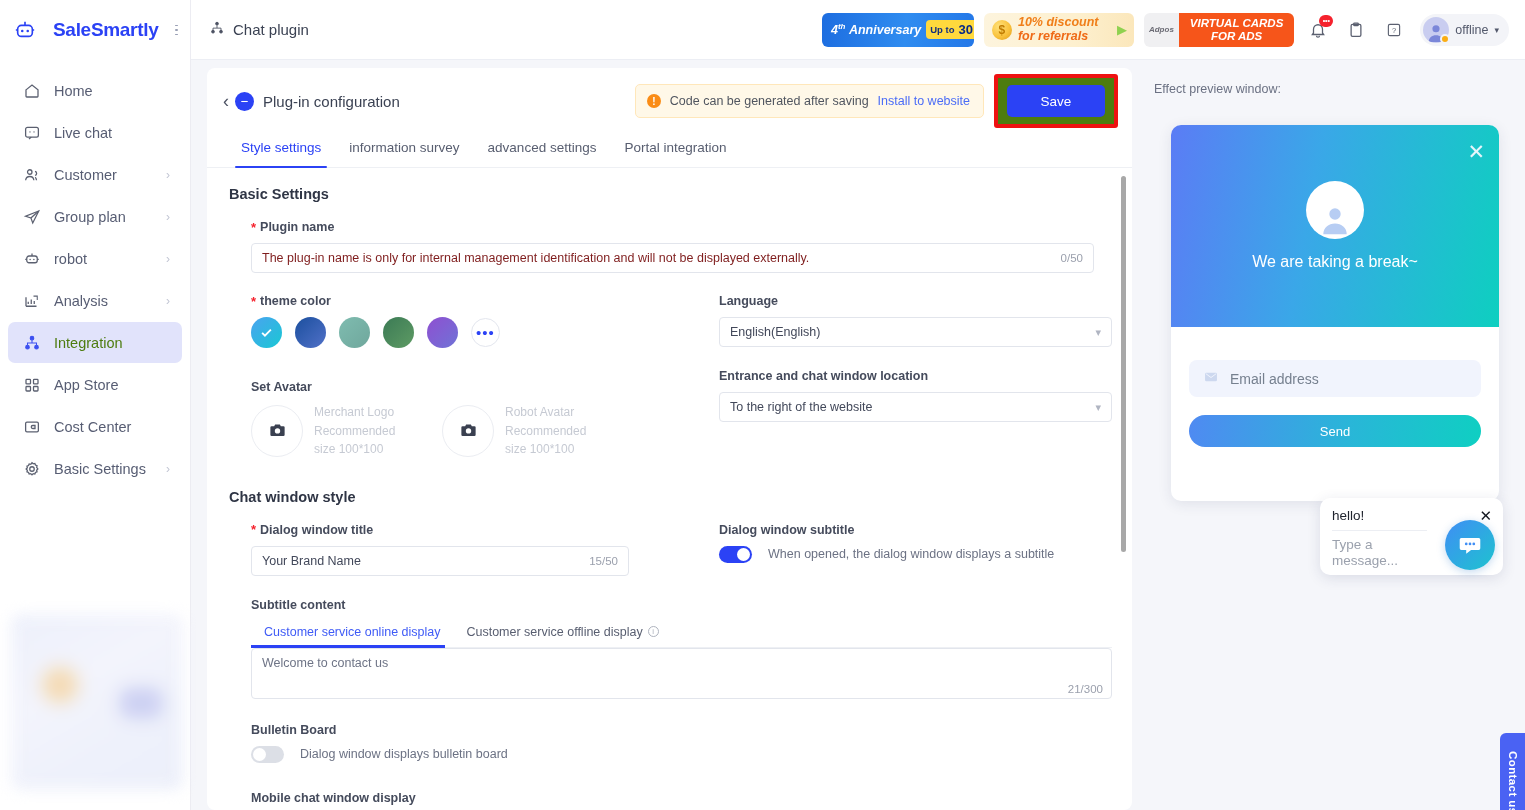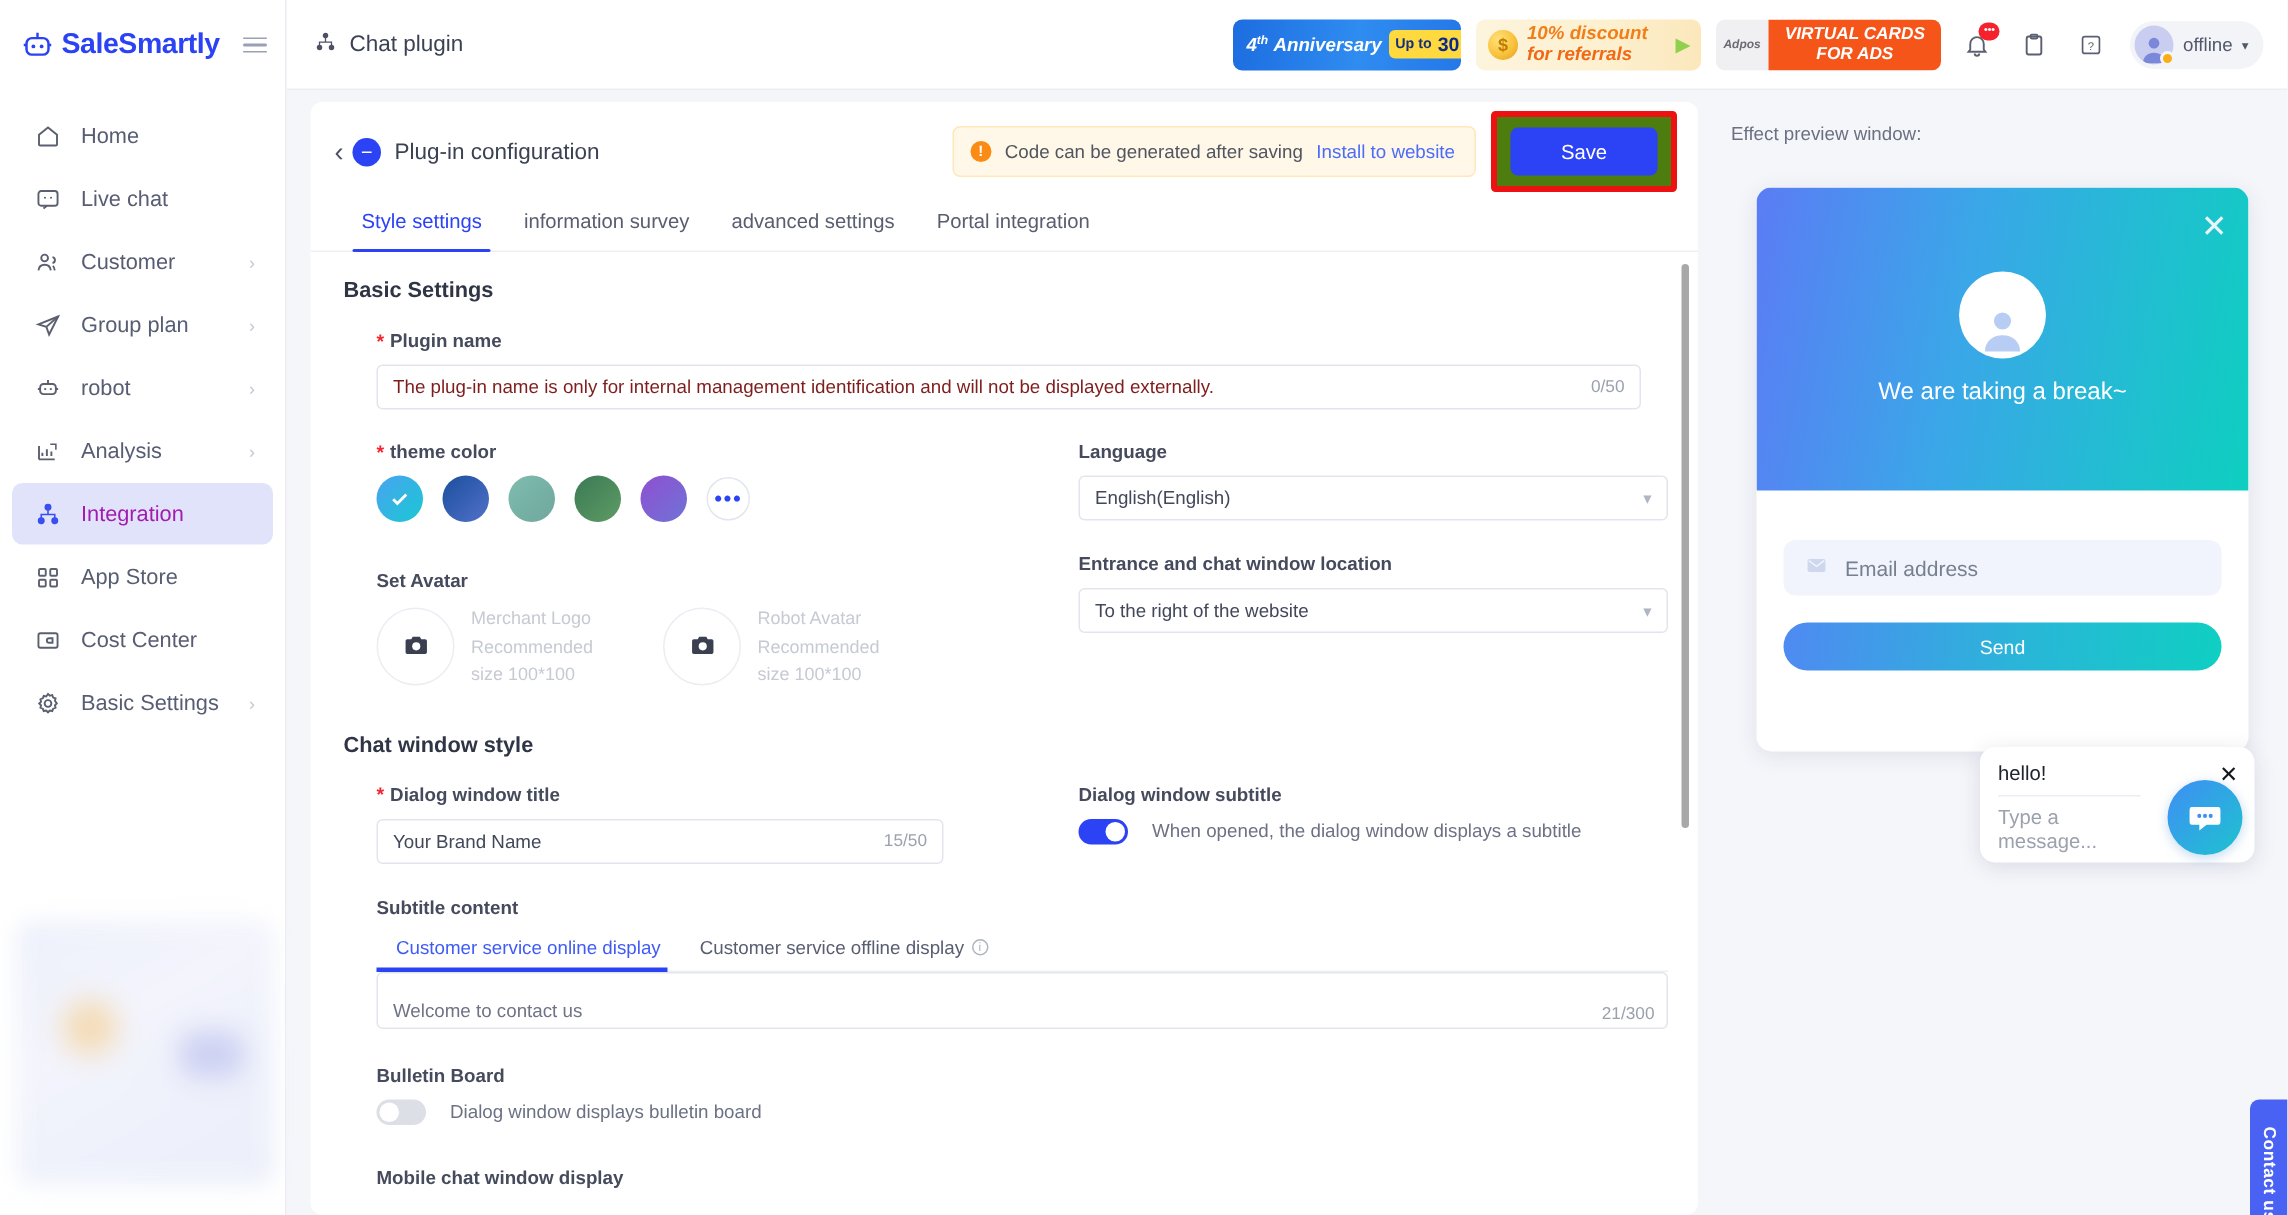--- a/index.html
+++ b/index.html
@@ -15,42 +15,42 @@
   
   .sidebar {
     width: 191px; height: 810px; background: #ffffff;
     border-right: 1px solid #ececf2;
     display: flex; flex-direction: column;
     flex: 0 0 191px;
     position: relative;
   }
   .brand {
     height: 60px; display: flex; align-items: center;
-    padding: 0 12px 0 14px; gap: 4px;
+    padding: 0 12px 0 14px; gap: 16px;
   }
   .brand-logo { width: 22px; height: 22px; flex: 0 0 22px; }
   .brand-name {
     font-size: 19px; font-weight: bold; color: #2b42f5;
     letter-spacing: -0.3px; margin-left: 1px;
   }
   .hamburger { margin-left: auto; width: 16px; display:flex; flex-direction:column; gap:3px; cursor:pointer;}
   .hamburger i { display:block; height:1.5px; background:#9aa0b5; border-radius:1px;}
 
   .nav { margin-top: 10px; padding: 0 8px; }
   .nav-item {
     display: flex; align-items: center; height: 41px;
     padding: 0 12px 0 14px; border-radius: 7px;
     color: #575d73; font-size: 14.5px; cursor: pointer;
     margin-bottom: 1px;
   }
   .nav-item .nav-ico { width: 19px; height: 19px; flex: 0 0 19px; margin-right: 13px; display:flex; align-items:center; justify-content:center;}
   .nav-item .nav-ico svg { display:block; }
   .nav-item .nav-label { white-space: nowrap; }
   .nav-item .chev { margin-left: auto; color: #c2c6d4; font-size: 12px; }
-  .nav-item.active { background: #e1e3fb; color: #a21caf; font-weight: 400; }
+  .nav-item.active { background: #e1e3fb; color: #4d7c0f; font-weight: 400; }
   .nav-item.active .nav-ico svg { stroke: #3b4ff0; fill: #3b4ff0; }
 
   .promo-card {
     position: absolute; left: 11px; bottom: 20px;
     width: 172px; height: 176px; border-radius: 10px;
     background: linear-gradient(150deg,#edf0fb 0%,#f3f4fc 38%,#eef1fb 70%,#eceffa 100%);
     filter: blur(7px); opacity: .95;
   }
   .promo-card::before{
     content:""; position:absolute; left:18%; top:30%; width:36px;height:36px;
@@ -210,21 +210,21 @@
   .switch-row .sl { font-size:12.5px; color:#6c7284; }
 
   .subtabs { display:flex; gap:0; border-bottom:1px solid #eef0f4; margin-top:2px; }
   .subtab { font-size:12.5px; color:#585e70; padding: 4px 13px 8px; cursor:pointer; position:relative; display:flex; align-items:center; gap:2px;}
   .subtab.active { color:#3f5bf6; }
   .subtab.active::after { content:""; position:absolute; left:0; right:8px; bottom:-1px; height:2.5px; background:#2b42f5;}
   .info-i { width:11px;height:11px;border:1px solid #aeb3be; border-radius:50%; color:#aeb3be;
             font-size:8px; display:inline-flex;align-items:center;justify-content:center; margin-left:3px;}
 
   .ta {
-    border:1px solid #e2e5ec; border-radius:4px; height:33px; padding:18px 10px;
+    border:1px solid #e2e5ec; border-radius:4px; height:51px; padding:7px 10px;
     font-size:12.5px; color:#6e7486; position:relative; margin-top:0;
   }
   .ta .tcount { position:absolute; right:8px; bottom:3px; color:#9ba0ad; font-size:11.5px; }
 
   
   .rightcol {
     width: 385px; flex: 0 0 385px; padding: 6px 0 0 12px; position:relative;
   }
   .pv-label { font-size:12.5px; color:#6b7183; margin: 8px 0 0 2px; }
   .pv-window {

